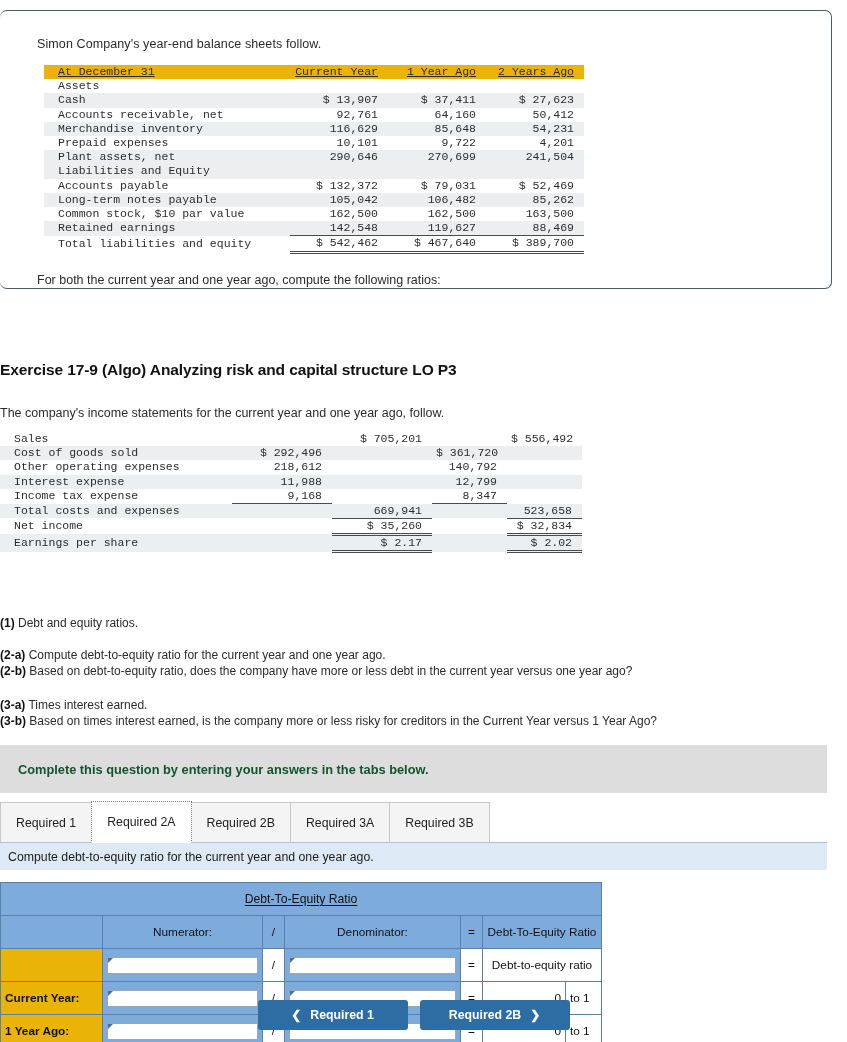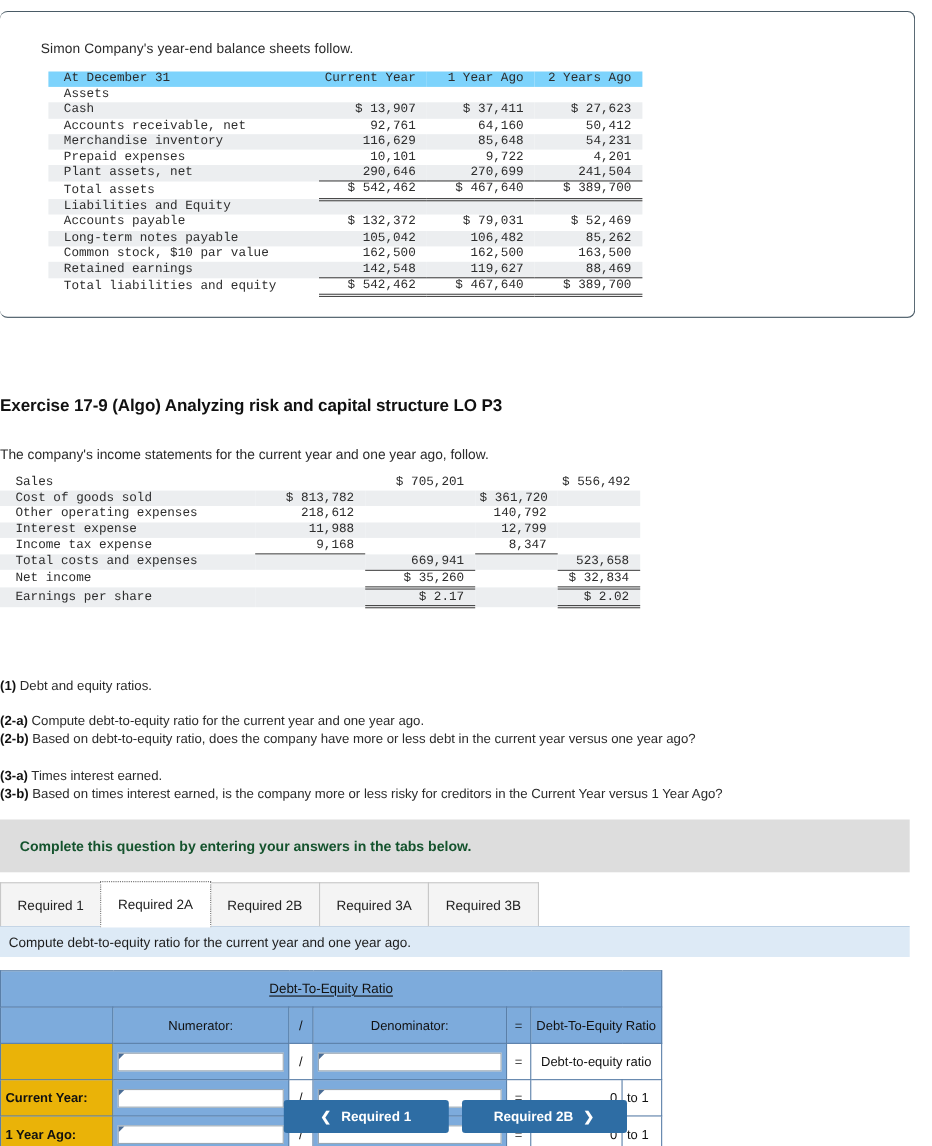--- a/index.html
+++ b/index.html
@@ -49,21 +49,21 @@
   .acct td, .acct th {
     padding: 0 4px;
     height: 14.2px;
     line-height: 14.2px;
     font-weight: normal;
     white-space: nowrap;
   }
   .acct .lbl { text-align: left; padding-left: 14px; }
   .acct .num { text-align: right; padding-right: 10px; }
   .shade { background: #eceef0; }
-  .hdrrow td { background: #7dd3fc; }
+  .hdrrow td { background: #eab308; text-decoration: underline; }
   .bold { font-weight: bold; }
   .rule-top { border-top: 1px solid #4a4a4a; }
   .rule-dbl {
     border-bottom: 3px double #4a4a4a;
   }
 
   
   #balance-sheet { width: 540px; margin-left: 7px; }
   #balance-sheet col.c-lbl { width: 246px; }
   #balance-sheet col.c-n   { width: 98px; }
@@ -278,26 +278,20 @@
           <td class="num">10,101</td>
           <td class="num">9,722</td>
           <td class="num">4,201</td>
         </tr>
         <tr class="shade">
           <td class="lbl">Plant assets, net</td>
           <td class="num rule-bot">290,646</td>
           <td class="num rule-bot">270,699</td>
           <td class="num rule-bot">241,504</td>
         </tr>
-        <tr>
-          <td class="lbl">Total assets</td>
-          <td class="num rule-top rule-dbl">$ 542,462</td>
-          <td class="num rule-top rule-dbl">$ 467,640</td>
-          <td class="num rule-top rule-dbl">$ 389,700</td>
-        </tr>
         <tr class="shade">
           <td class="lbl bold">Liabilities and Equity</td>
           <td class="num"></td>
             <td class="num"></td>
             <td class="num"></td>
         </tr>
         <tr>
           <td class="lbl">Accounts payable</td>
           <td class="num">$ 132,372</td>
           <td class="num">$ 79,031</td>
@@ -350,21 +344,21 @@
 
       <tr>
         <td class="lbl">Sales</td>
         <td class="num"></td>
         <td class="num">$ 705,201</td>
         <td class="num"></td>
         <td class="num">$ 556,492</td>
       </tr>
       <tr class="shade">
         <td class="lbl">Cost of goods sold</td>
-        <td class="num">$ 813,782</td>
+        <td class="num">$ 292,496</td>
         <td class="num"></td>
         <td class="num">$ 361,720</td>
         <td class="num"></td>
       </tr>
       <tr>
         <td class="lbl">Other operating expenses</td>
         <td class="num">218,612</td>
         <td class="num"></td>
         <td class="num">140,792</td>
         <td class="num"></td>

